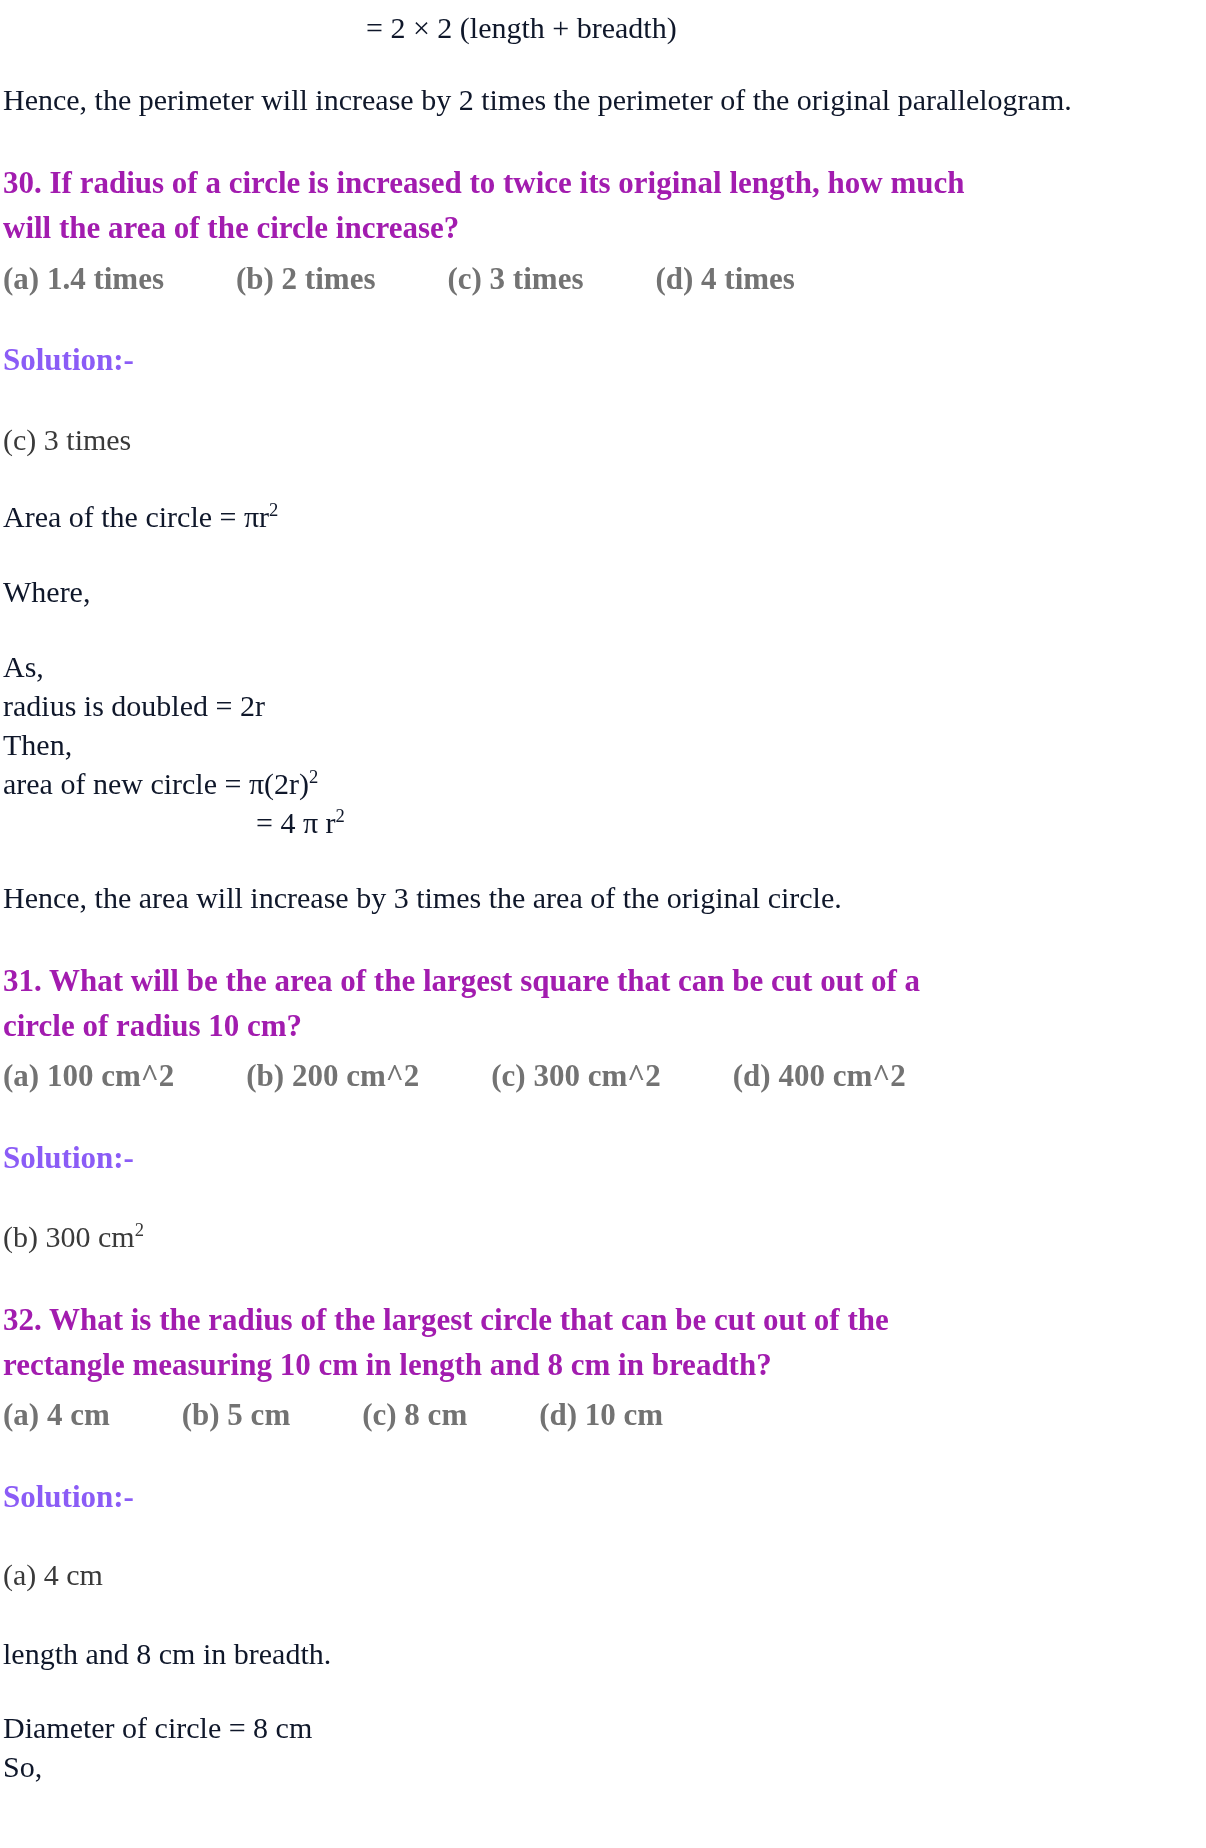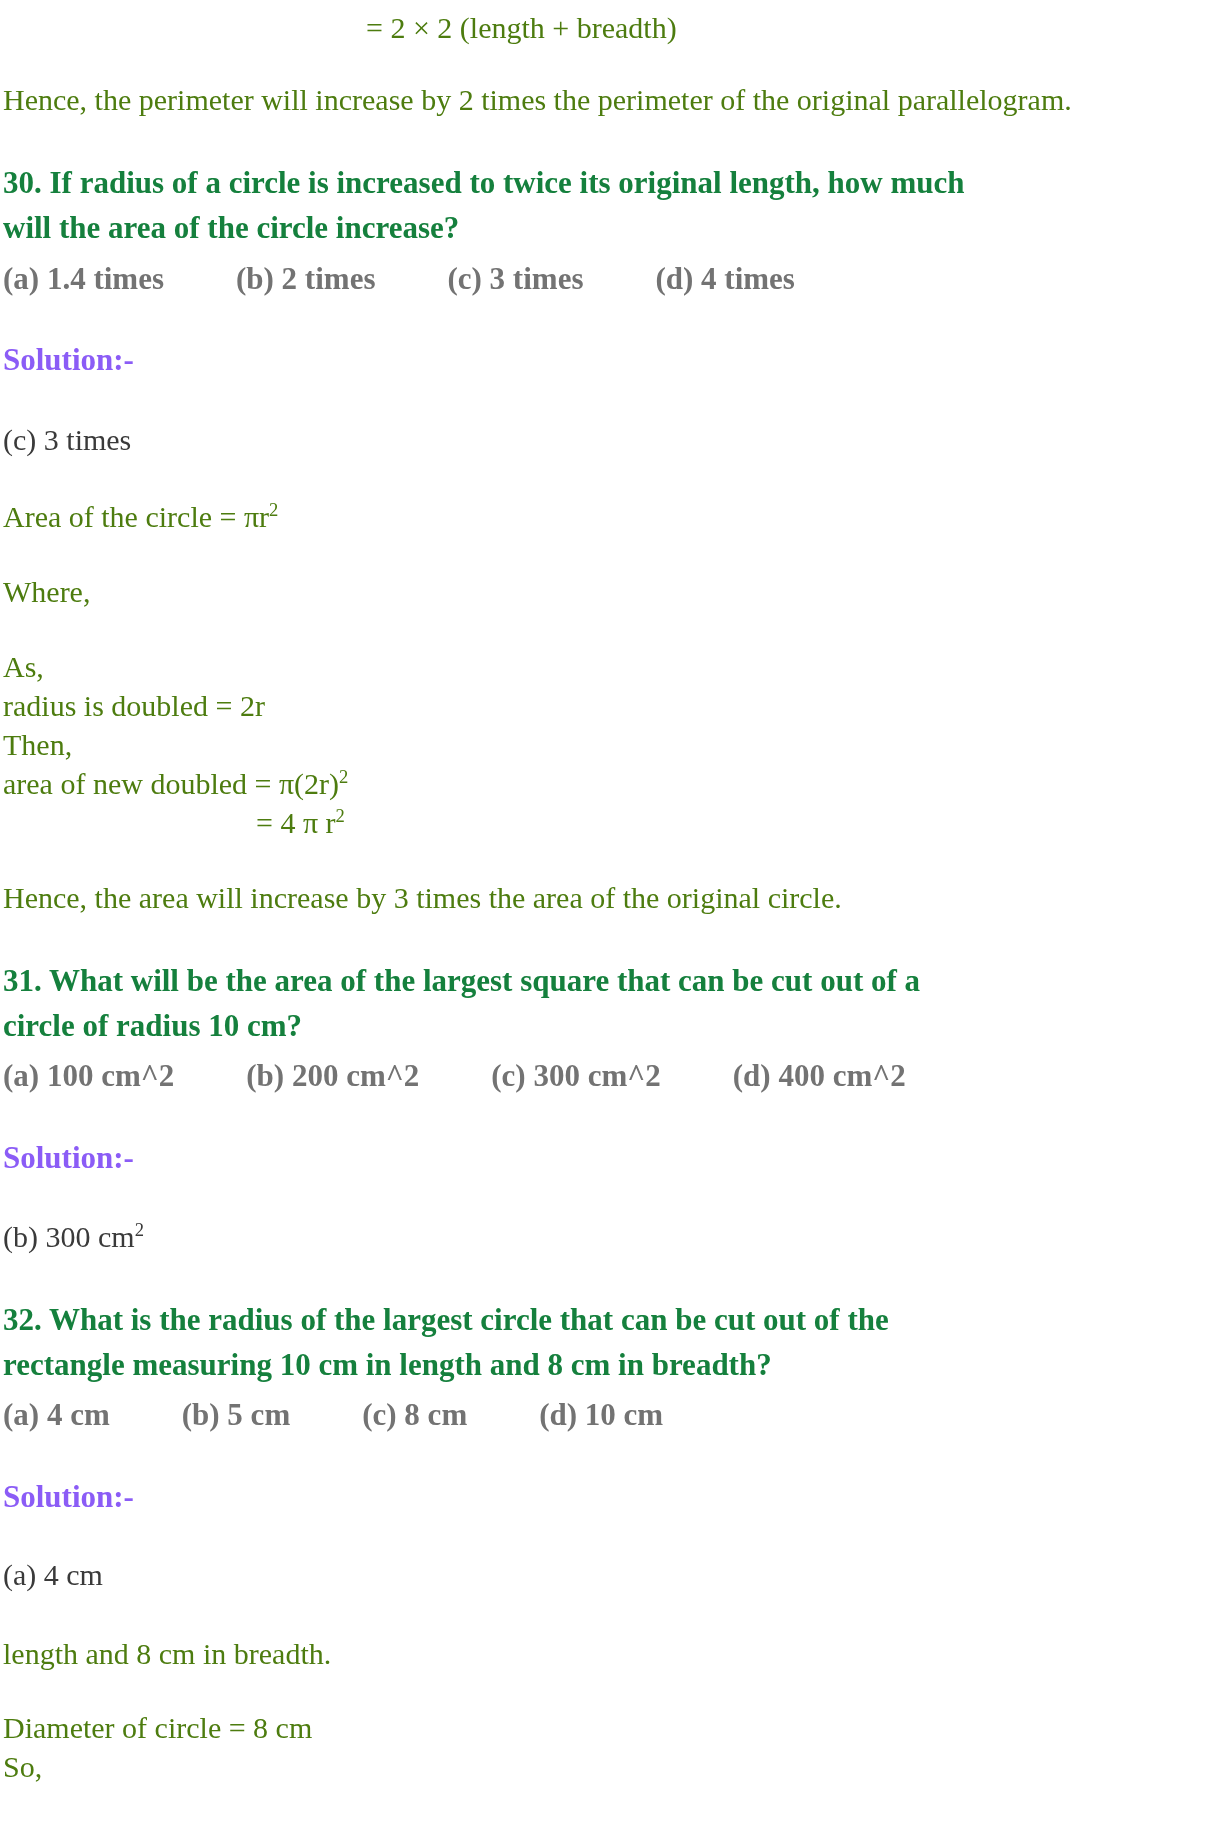--- a/index.html
+++ b/index.html
@@ -17,28 +17,28 @@
   .page {
     padding: 0 8px 0 3px;
     box-sizing: border-box;
     width: 1206px;
     height: 1848px;
   }
   .line {
     white-space: nowrap;
     font-size: 30px;
     line-height: 39px;
-    color: #4d7c0f;
+    color: #0f172a;
   }
   .q-line {
     white-space: nowrap;
     font-weight: bold;
     font-size: 31px;
     line-height: 45px;
-    color: #15803d;
+    color: #a21caf;
   }
   .options-row {
     display: flex;
     gap: 72px;
     font-weight: bold;
     font-size: 31px;
     line-height: 39px;
     color: #737373;
     white-space: nowrap;
   }
@@ -99,21 +99,21 @@
     <div class="solution-heading q30-solution">Solution:-</div>
     <div class="line answer q30-answer">(c) 3 times</div>
     <div class="line q30-formula"><span>Area of the circle = πr</span><sup>2</sup></div>
     <div class="q30-where">
       <div class="line">Where,</div>
     </div>
     <div class="q30-as">
       <div class="line">As,</div>
       <div class="line">radius is doubled = 2r</div>
       <div class="line">Then,</div>
-      <div class="line"><span>area of new doubled = π(2r)</span><sup>2</sup></div>
+      <div class="line"><span>area of new circle = π(2r)</span><sup>2</sup></div>
       <div class="line result-indent"><span>= 4 π r</span><sup>2</sup></div>
     </div>
     <div class="line q30-conclusion">Hence, the area will increase by 3 times the area of the original circle.</div>
   </div>
 
   <div>
     <div class="q-line q31-heading">31. What will be the area of the largest square that can be cut out of a</div>
     <div class="q-line">circle of radius 10 cm?</div>
     <div class="options-row q31-options">
       <span>(a) 100 cm^2</span>

